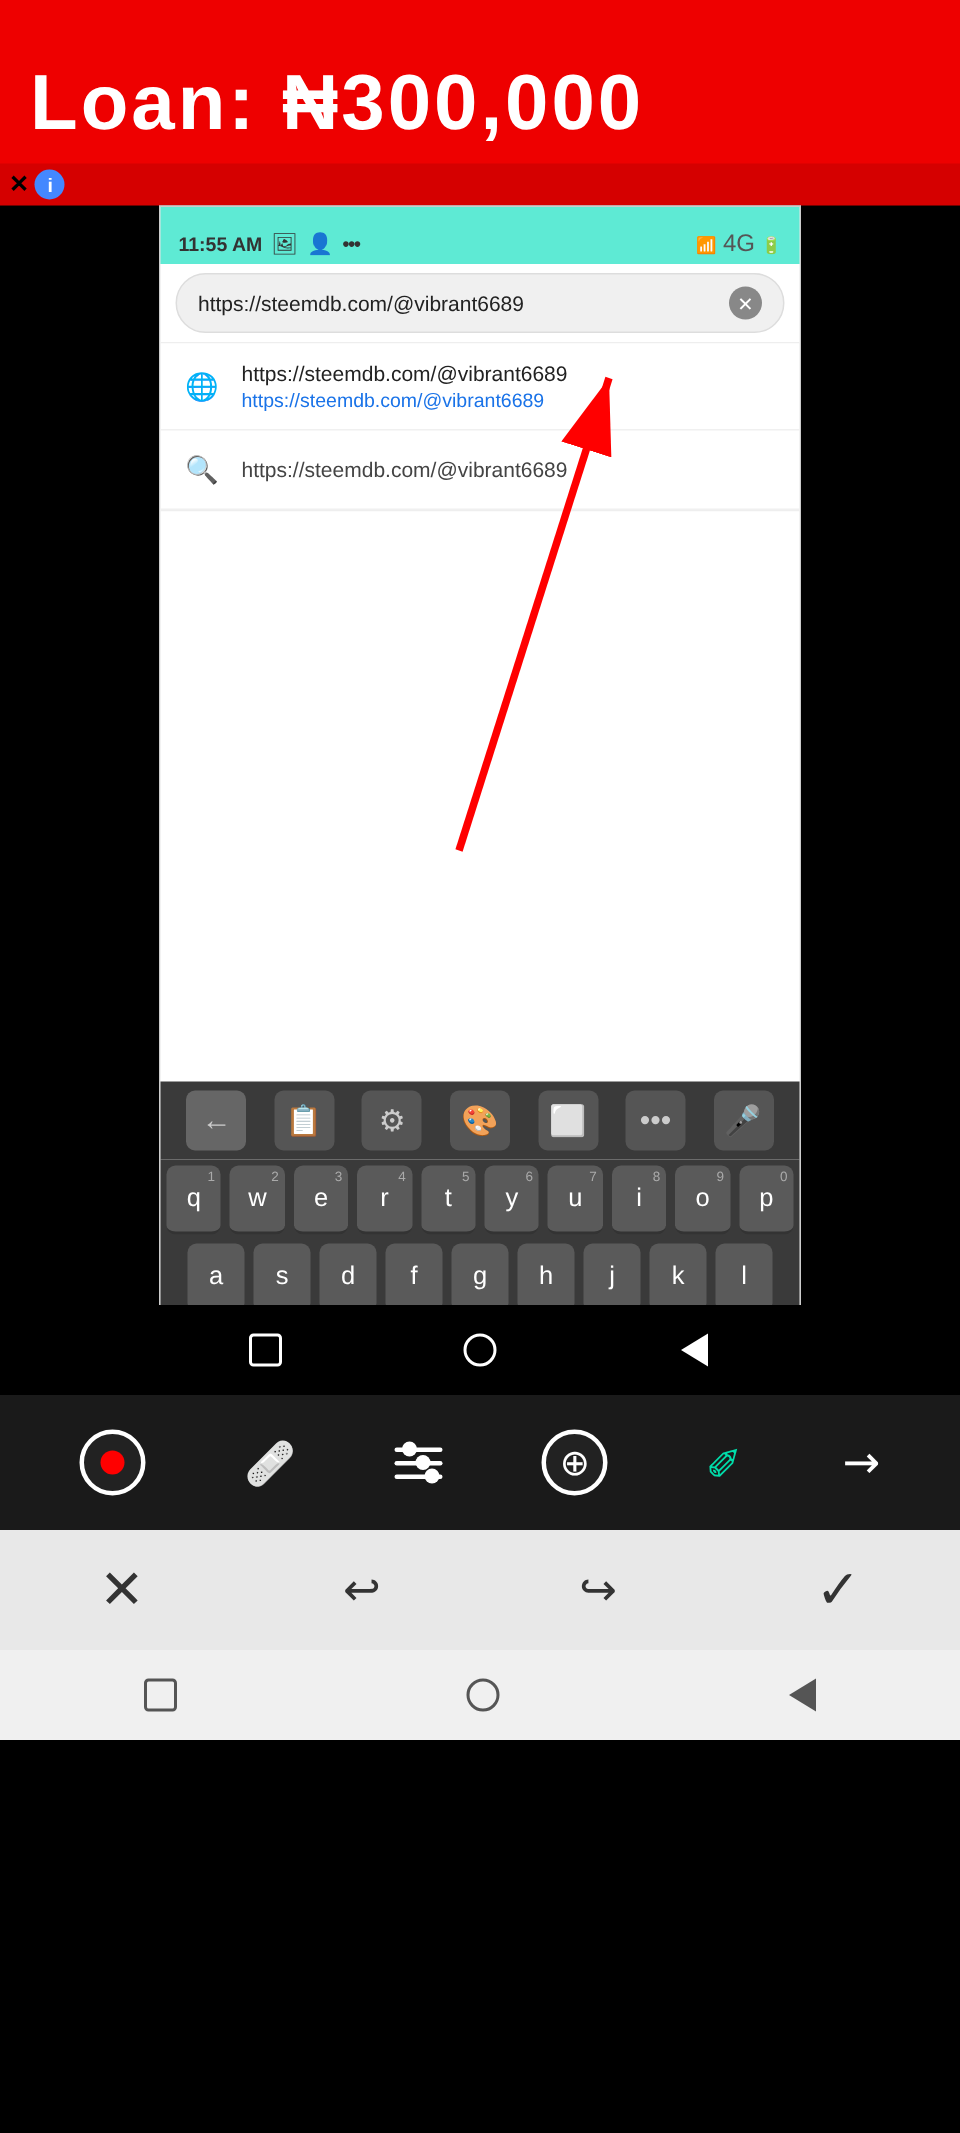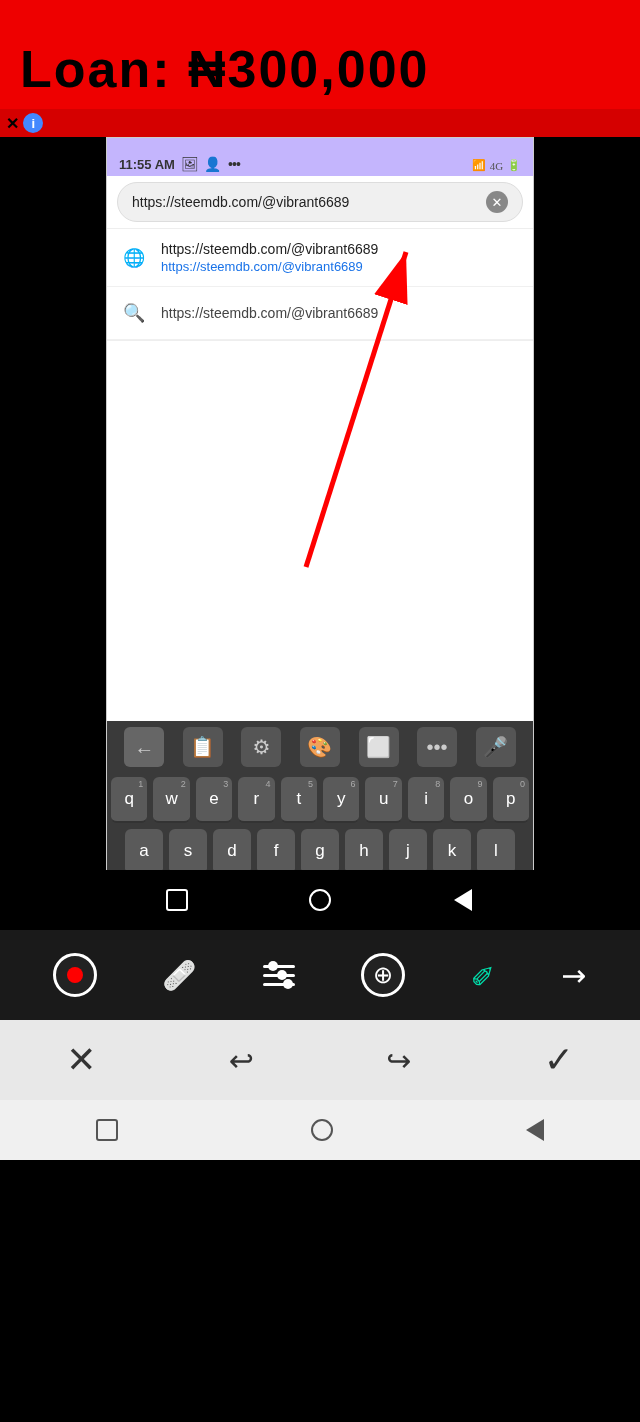--- a/index.html
+++ b/index.html
@@ -17,21 +17,21 @@
       width: 640px;
       height: 137px;
       background: #e00;
       display: flex;
       align-items: center;
       justify-content: space-between;
       padding: 0 20px;
       position: relative;
     }
     .ad-loan-text {
-      color: #000000;
+      color: #ffffff;
       font-size: 52px;
       font-weight: 900;
       letter-spacing: 2px;
     }
     .ad-confirm-btn {
       background: #fff;
       border: 2px solid #fff;
       border-radius: 30px;
       color: #e00;
       font-size: 28px;
@@ -74,26 +74,26 @@
       position: absolute;
       top: 137px;
       left: 106px;
       width: 428px;
       background: #fff;
       border: 1px solid #ccc;
     }
 
     
     .status-bar {
-      background: #c4b5fd;
+      background: #5eead4;
       height: 38px;
       display: flex;
-      align-items: flex-end;
+      align-items: flex-start;
       justify-content: space-between;
-      padding: 4px 12px;
+      padding: 16px 12px;
       font-size: 13px;
       color: #333;
     }
     .status-left { display: flex; align-items: center; gap: 6px; }
     .status-time { font-weight: bold; font-size: 13px; }
     .status-right { display: flex; align-items: center; gap: 4px; font-size: 11px; color: #555; }
 
     
     .address-bar-container {
       background: #fff;
@@ -281,21 +281,21 @@
 
   <div class="status-bar">
     <div class="status-left">
       <span class="status-time">11:55 AM</span>
       <span style="font-size:14px;">🖼</span>
       <span style="font-size:14px;">👤</span>
       <span style="font-size:14px; letter-spacing:-1px;">•••</span>
     </div>
     <div class="status-right">
       <span>📶</span>
-      <span style="font-size:11px;font-family:Liberation Serif, serif;">4G</span>
+      <span style="font-size:16px;">4G</span>
       <span>🔋</span>
     </div>
   </div>
 
   <div class="address-bar-container">
     <div class="address-bar">
       <span class="address-text">https://steemdb.com/@vibrant6689</span>
       <div class="address-clear">✕</div>
     </div>
   </div>

